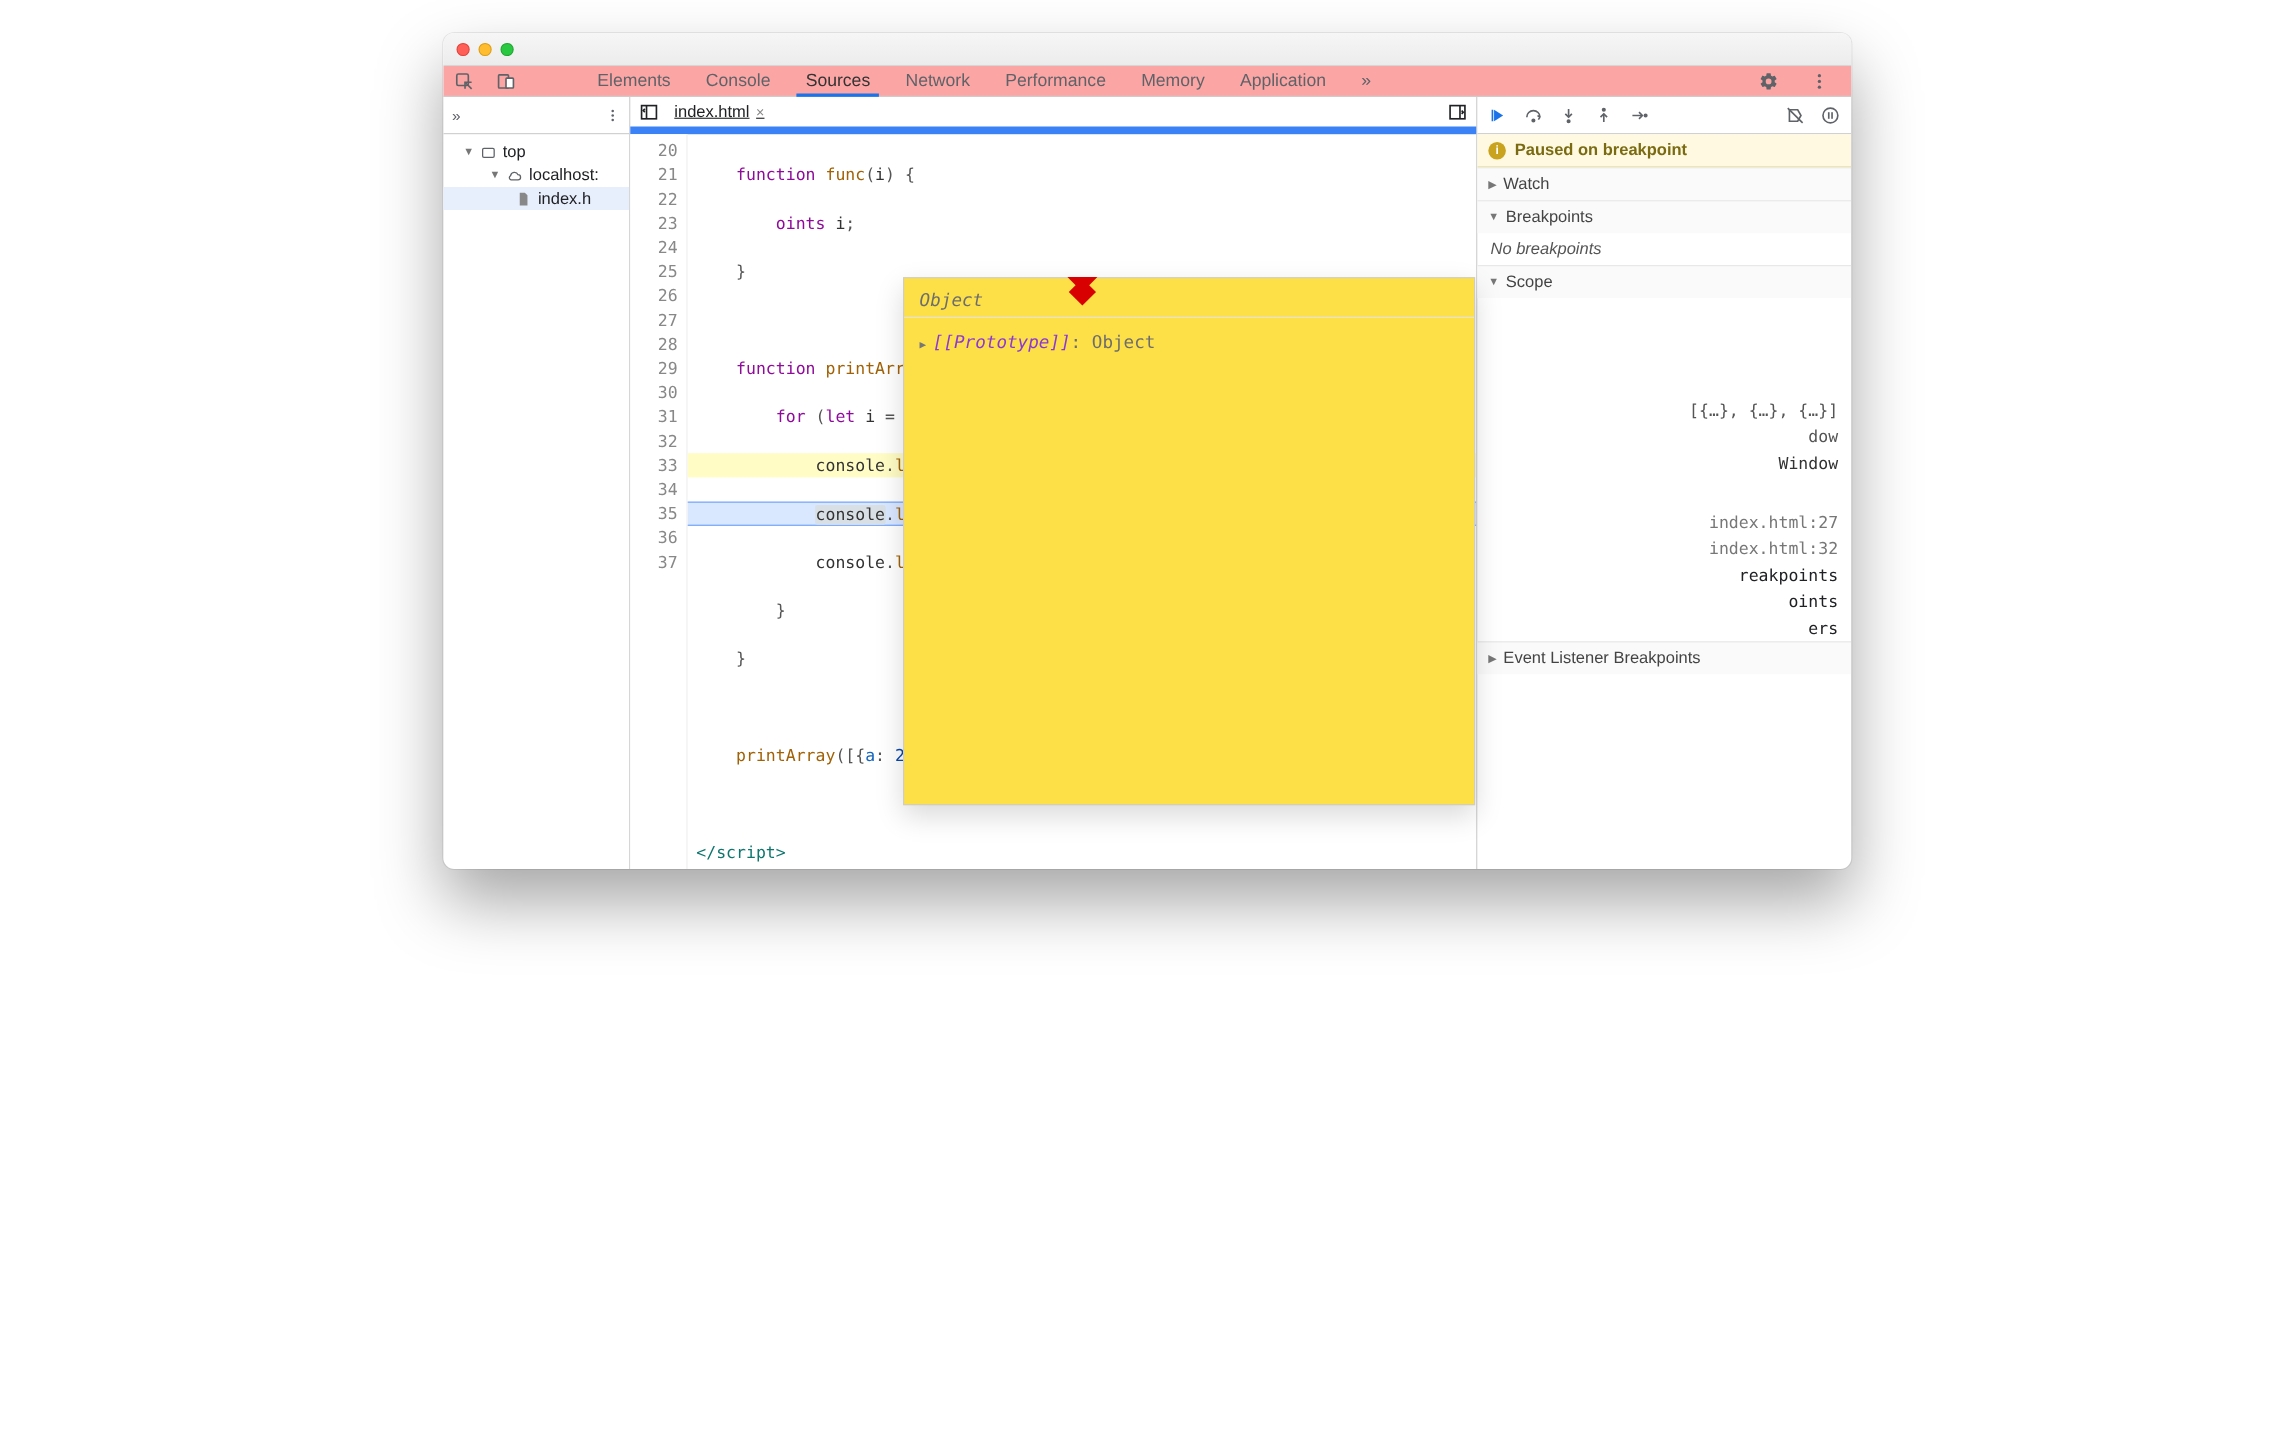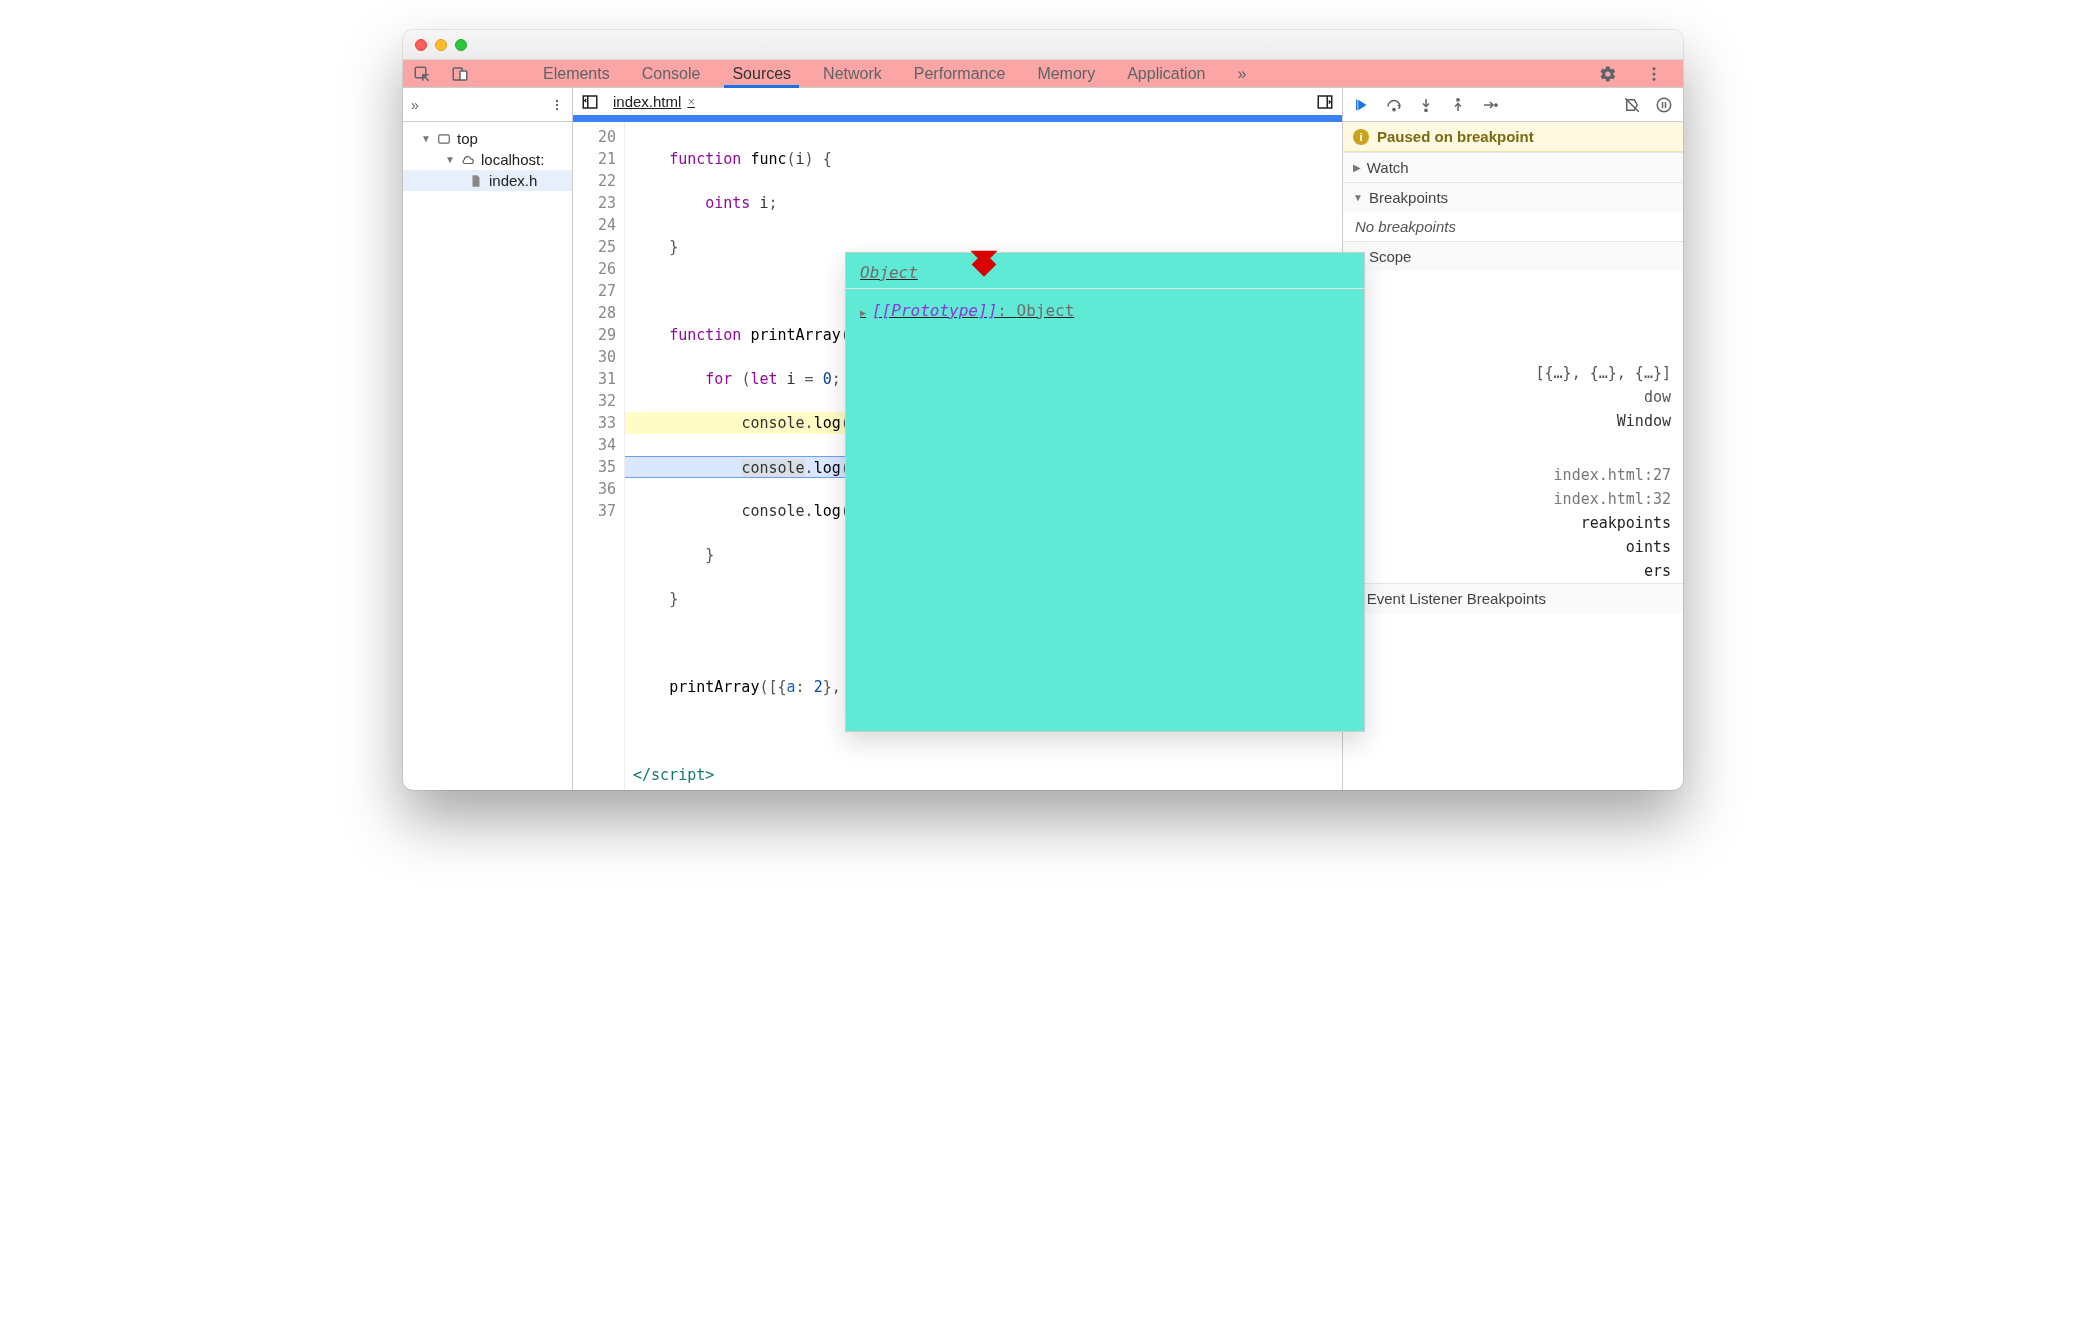--- a/index.html
+++ b/index.html
@@ -190,21 +190,21 @@
     white-space:pre;
     overflow:hidden;
     position:relative;
   }
   .code .line { height:22px; padding-left:8px; }
   .hl-yellow { background:#fffcc5; }
   .hl-blue { background:#d9e7ff; border-top:1px solid #6aa0ff; border-bottom:1px solid #6aa0ff;}
   .inlay { background:#ffe2b8; color:#5f5040; padding:0 4px; border-radius:2px; font-size:14px;}
   
   .kw { color:#8f0b9a; }
-  .fn { color:#000000;text-align:center; }
+  .fn { color:#a16207;text-align:center; }
   .id { color:#333; }
   .prop { color:#1565c0; }
   .num { color:#0a47a9; }
   .op  { color:#555; }
   .paren { color:#555; }
   .tag { color:#0f766e; }
   .hl-token { background:#d8e0e6; border-radius:2px;}
 
   
   .debugger {
@@ -254,29 +254,28 @@
   .scope-list .row {
     display:flex; justify-content:space-between;
     padding:3px 12px;
   }
   .scope-list .row .right-val { color:#555; font-family: ui-monospace, Menlo, monospace; }
   .scope-list .link { text-align:right; padding:3px 12px; color:#777; }
 
   
   .hover-popup {
     position:absolute;
-    left:442px;
+    left:418px;
     top:222px;
     width:520px;
     min-height:480px;
-    background:#5eead4;
+    background:#fde047;
     border:1px solid #ccc;
     box-shadow:0 10px 24px rgba(0,0,0,0.15);
     font-size:16px;
-    text-decoration:underline;
   }
   .hover-popup .hp-title {
     padding:10px 14px 6px;
     border-bottom:1px solid #e3e3e3;
     color:#6d6d6d;
     font-style:italic;
   }
   .hover-popup .hp-body {
     padding:8px 14px;
   }

